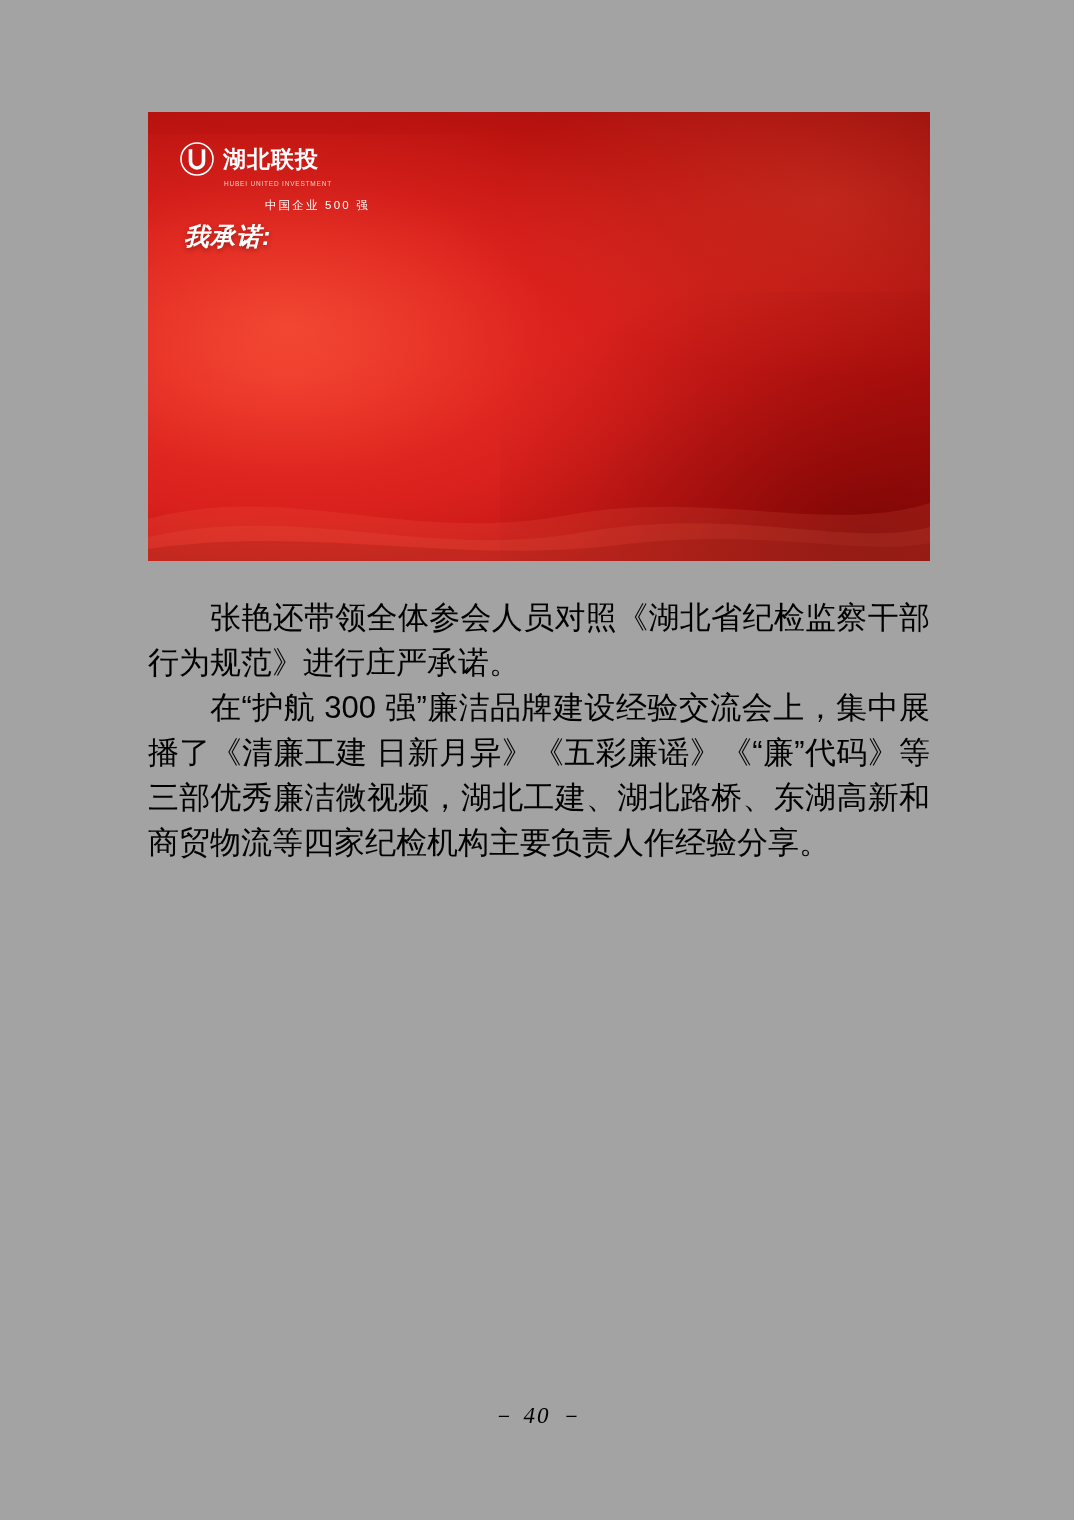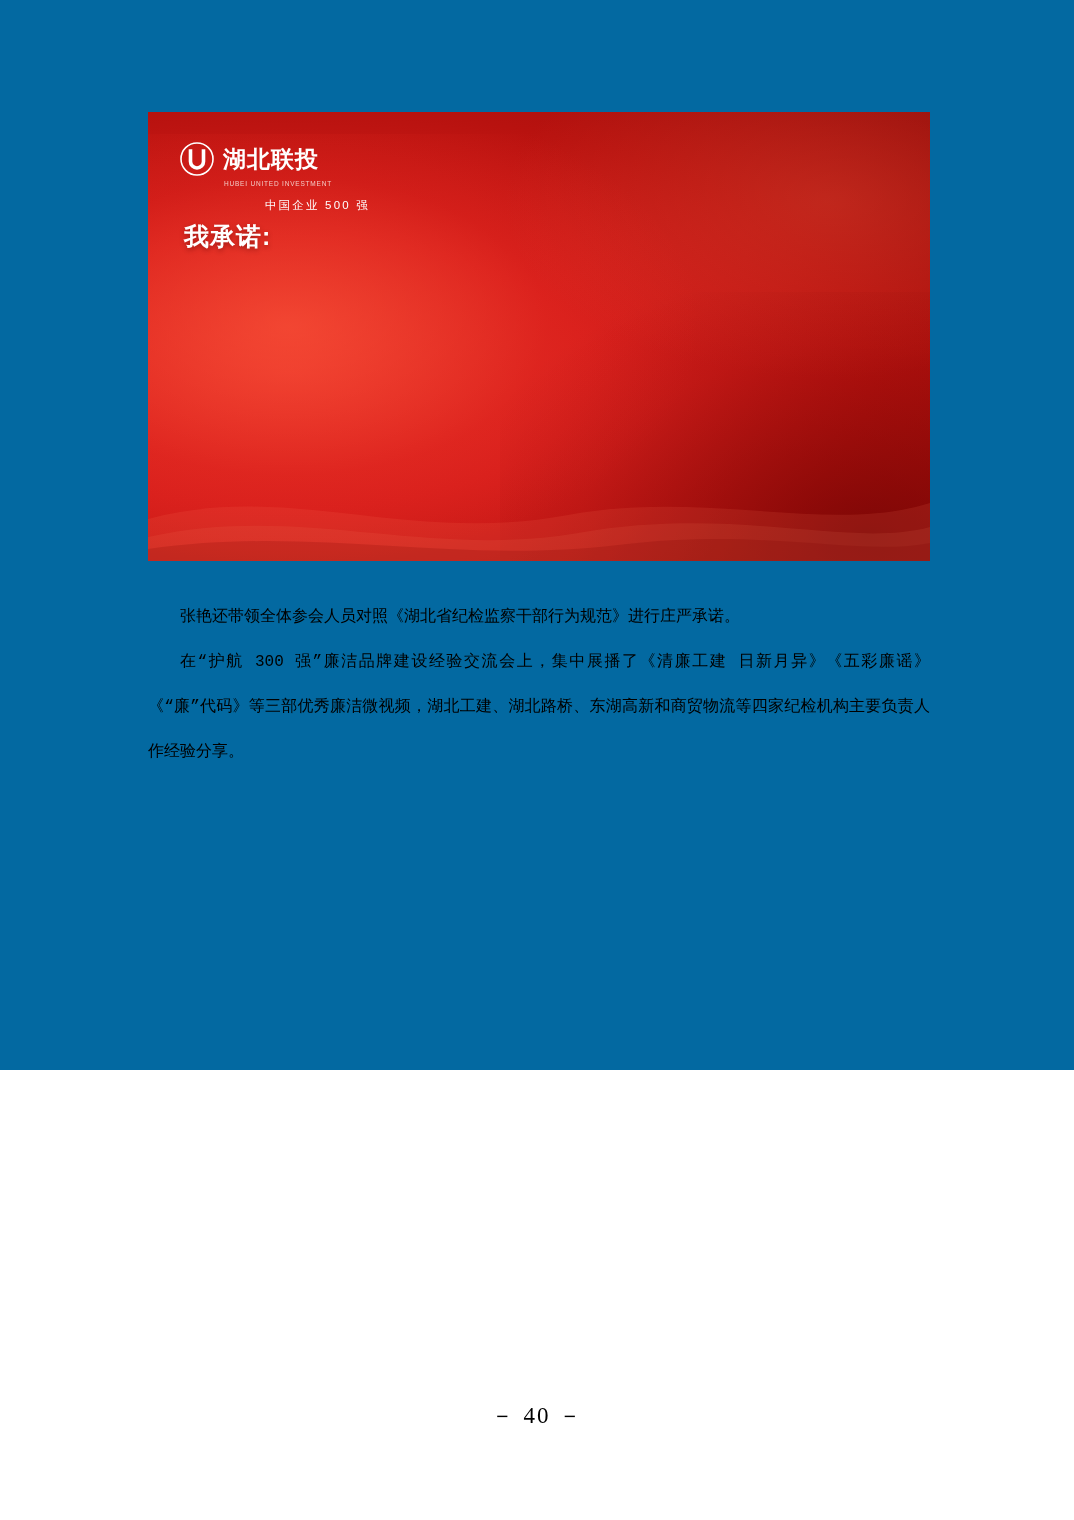--- a/index.html
+++ b/index.html
@@ -12,22 +12,22 @@
     height: 1520px;
     font-family: "Liberation Serif", serif;
     color: #000000;
     position: relative;
     overflow: hidden;
   }
   .page {
     position: absolute;
     left: 0; top: 0;
     width: 1074px;
-    height: 1070px;
-    background: #0369a1;
+    height: 1520px;
+    background: #a3a3a3;
   }
   .content {
     position: absolute;
     left: 148px;
     top: 112px;
     width: 782px;
   }
 
   
   .banner {
@@ -122,20 +122,21 @@
   .pledge-label {
     position: absolute;
     left: 36px;
     top: 108px;
     color: #ffffff;
     font-family: "Liberation Sans", sans-serif;
     font-weight: bold;
     font-size: 25px;
     letter-spacing: 1px;
     text-shadow: 0 2px 5px rgba(80,0,0,0.45);
+    font-style: italic;
   }
 
   .pledge-list {
     position: absolute;
     left: 242px;
     top: 125px;
     width: 370px;
   }
   .pledge-line {
     display: flex;
@@ -148,40 +149,41 @@
     font-size: 27px;
     letter-spacing: 1.5px;
     white-space: nowrap;
     text-shadow: 0 2px 6px rgba(110,0,0,0.5);
   }
   .pledge-col.left { width: 172px; }
 
   
   .body-text {
     margin-top: 34px;
-    font-size: 16px;
+    font-size: 31px;
     line-height: 45px;
     text-align: justify;
     color: #000000;
-    font-family: Liberation Mono, monospace;
+    font-family: Liberation Sans, sans-serif;
   }
   .para {
     text-indent: 2em;
     margin: 0;
   }
 
   .page-number {
     position: absolute;
     left: 0;
     top: 1400px;
     width: 1074px;
     text-align: center;
     font-size: 23px;
     font-family: "Liberation Serif", serif;
     letter-spacing: 2px;
+    font-style: italic;
   }
 </style>
 </head>
 <body>
 
 <div class="page">
   <div class="content">
 
     <div class="banner">
       <div class="banner-glow"></div>

